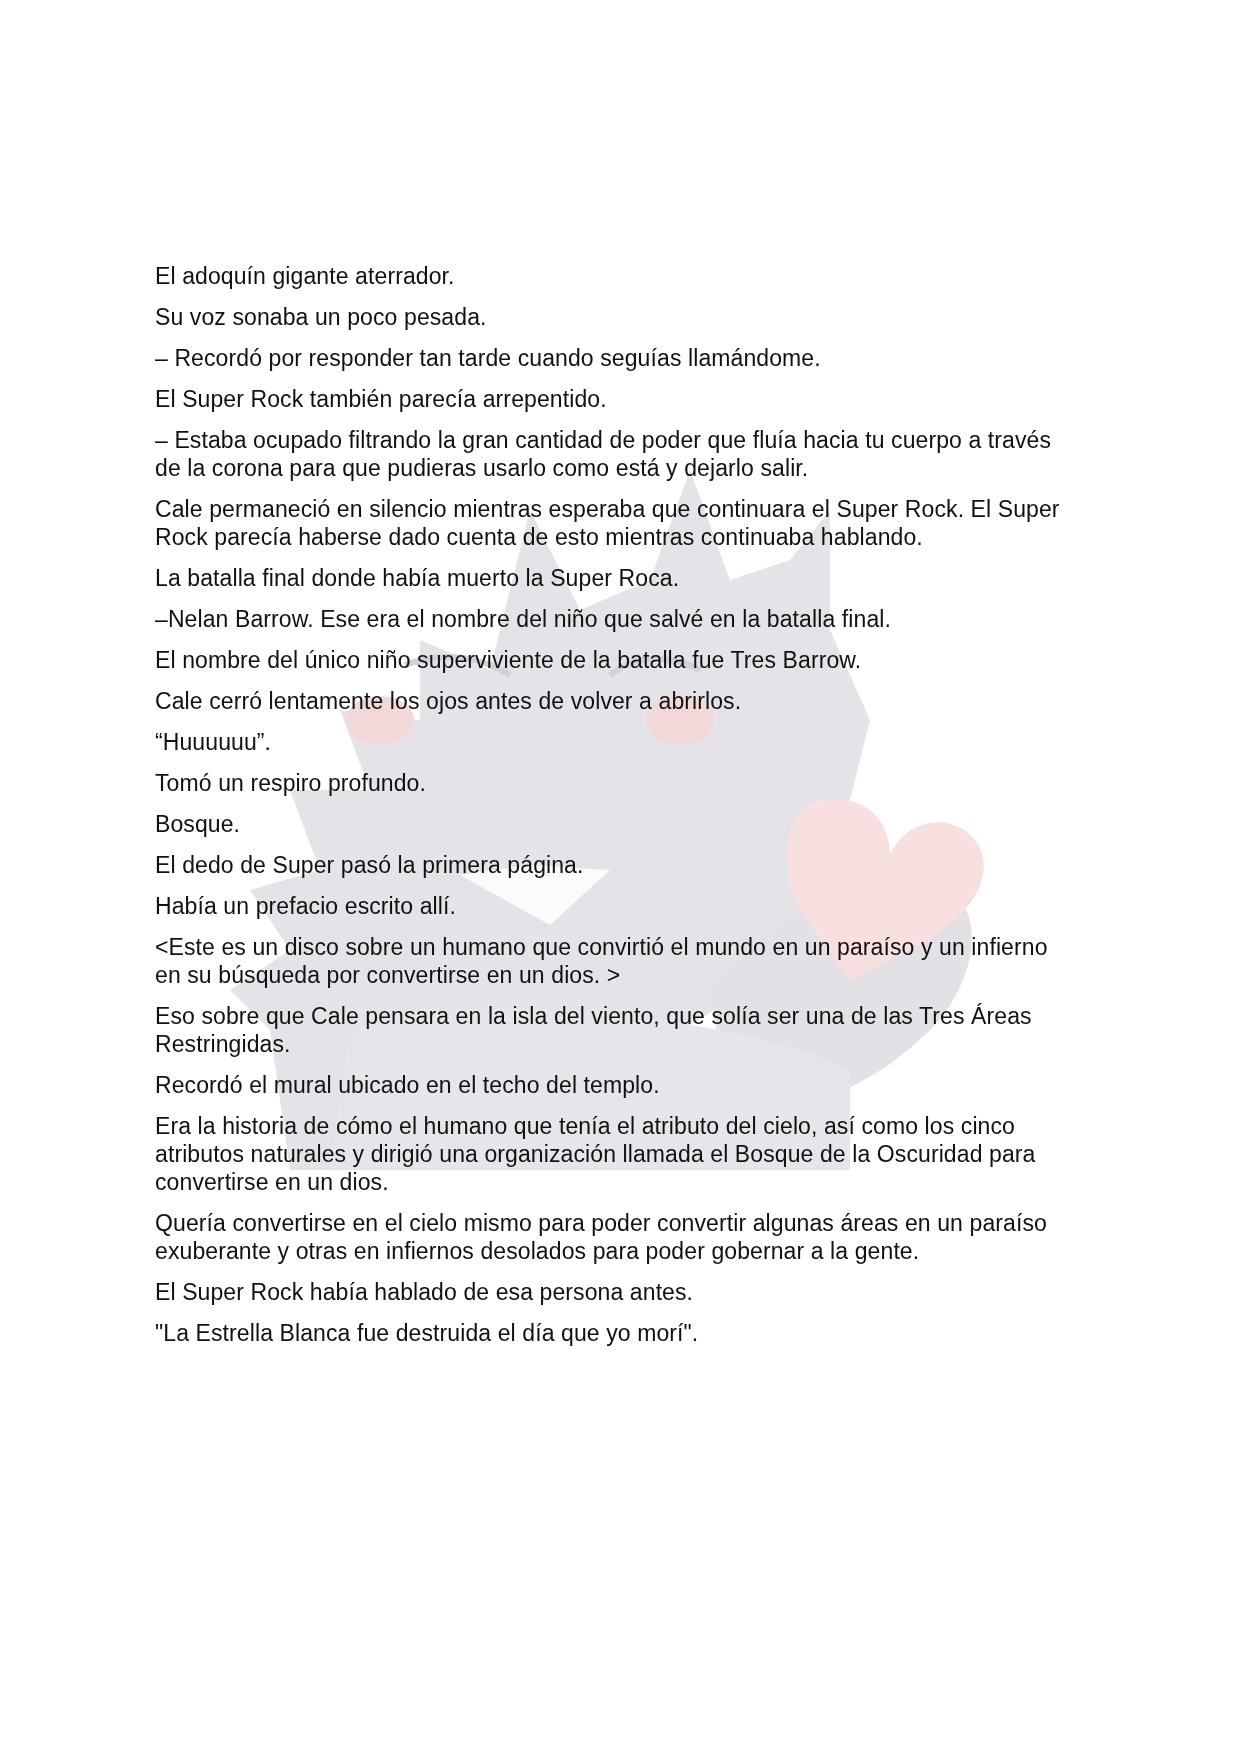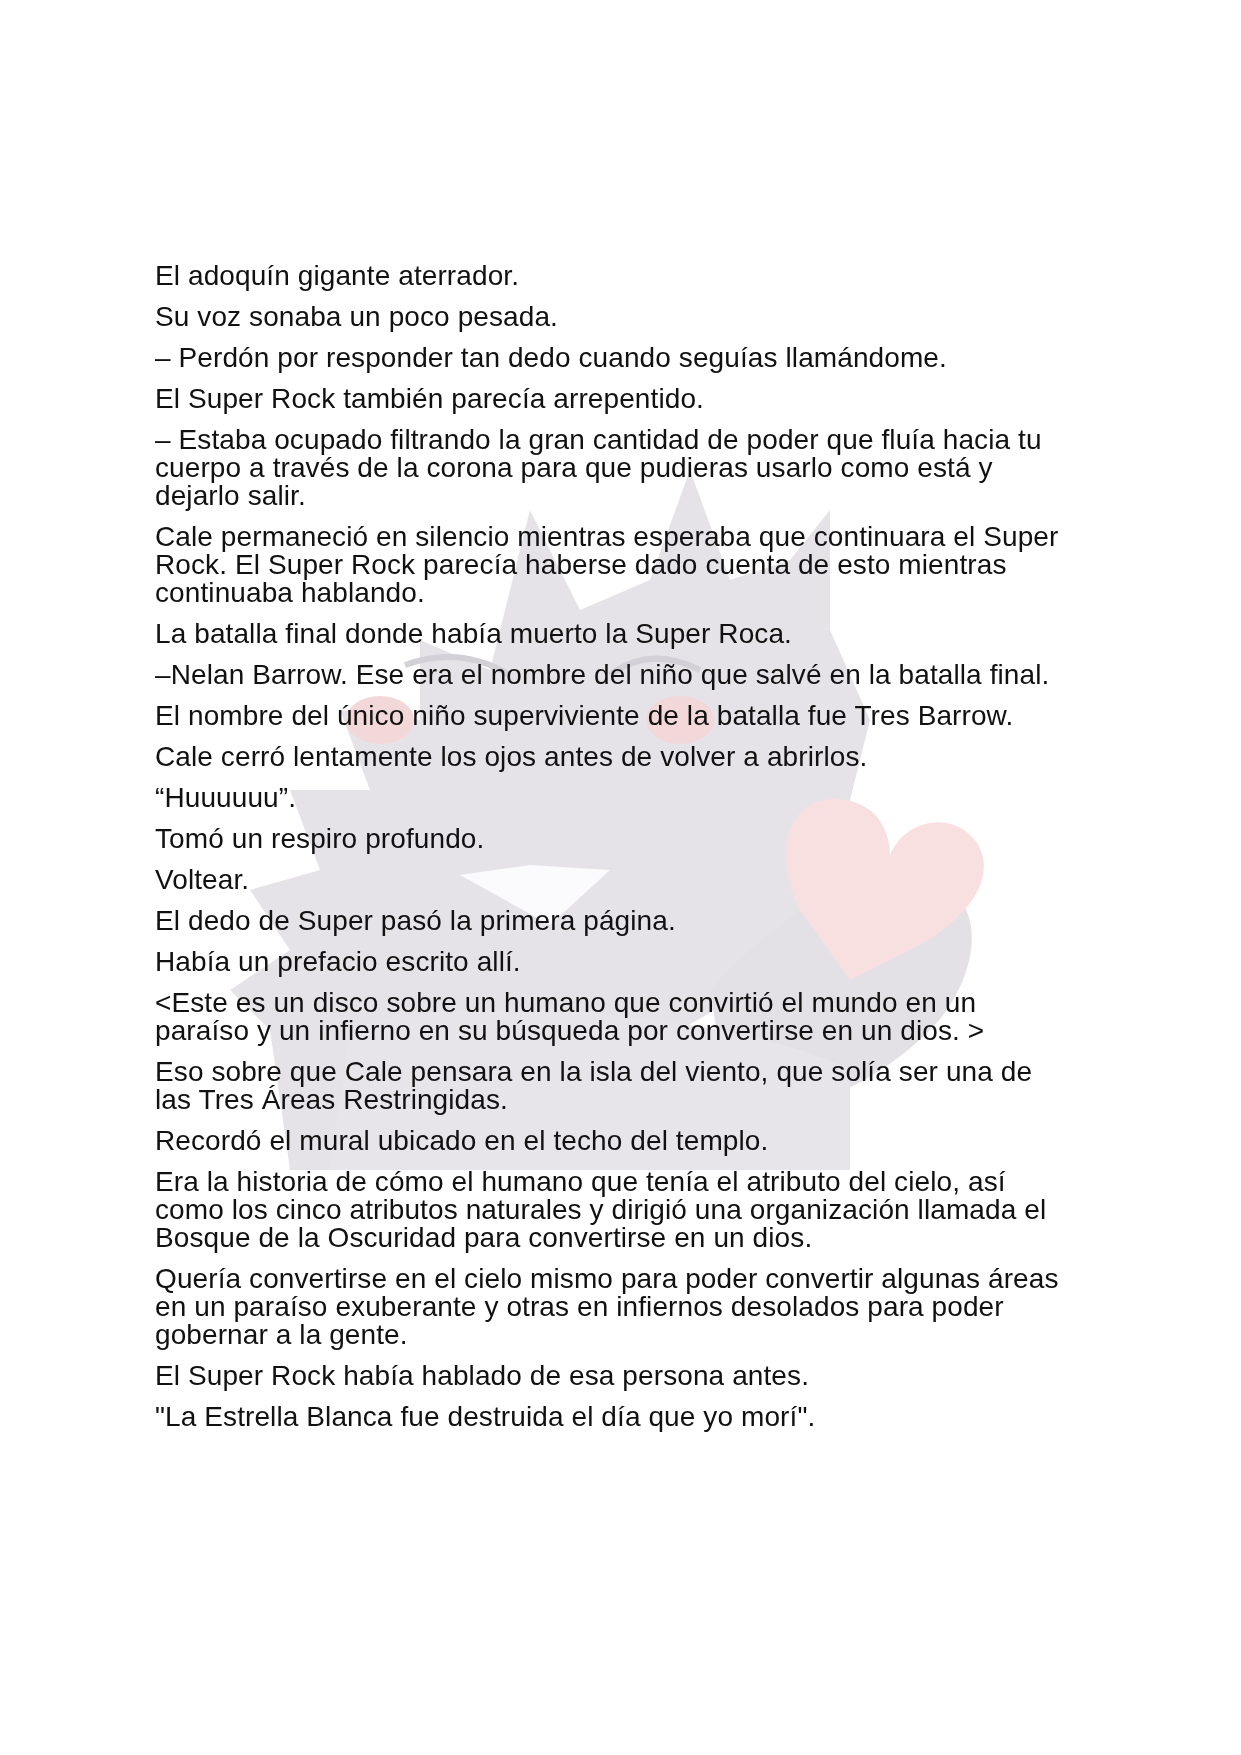--- a/index.html
+++ b/index.html
@@ -26,21 +26,21 @@
     }
     .page {
       position: absolute;
       left: 155px;
       top: 262px;
       width: 920px;
       z-index: 1;
     }
     .para {
       margin: 0 0 13px 0;
-      font-size: 28px;
+      font-size: 23px;
       line-height: 28px;
       letter-spacing: 0.1px;
     }
   </style>
 </head>
 <body>
 
 <svg class="watermark" viewBox="0 0 860 700" xmlns="http://www.w3.org/2000/svg">
 
   <path d="M60 700 L40 560 L0 520 L60 480 L20 420 L90 400 L60 320 L140 320 L110 240 L190 250 L190 170 L260 200 L300 40 L350 140 L420 110 L460 0 L500 110 L560 90 L600 40 L600 160 L640 250 L620 330 L640 420 L600 470 L520 520 L450 560 L380 600 L300 660 L200 700 Z" fill="#e6e3e8"></path>
@@ -56,31 +56,31 @@
   <path d="M380 205 Q 420 175 470 200" stroke="#d3d0d8" stroke-width="6" fill="none"></path>
 
   <path d="M230 405 L300 395 L380 400 L320 455 Z" fill="#fbfafc"></path>
 
   <path d="M570 440 C 540 380, 560 320, 615 330 C 650 335, 660 365, 660 385 C 675 350, 720 340, 745 370 C 770 405, 740 450, 680 480 L 620 510 Z" fill="#f8dfe0"></path>
 </svg>
 
 <main class="page">
   <p class="para">El adoquín gigante aterrador.</p>
   <p class="para">Su voz sonaba un poco pesada.</p>
-  <p class="para">– Perdón por responder tan dedo cuando seguías llamándome.</p>
+  <p class="para">– Recordó por responder tan tarde cuando seguías llamándome.</p>
   <p class="para">El Super Rock también parecía arrepentido.</p>
   <p class="para">– Estaba ocupado filtrando la gran cantidad de poder que fluía hacia tu cuerpo a través de la corona para que pudieras usarlo como está y dejarlo salir.</p>
   <p class="para">Cale permaneció en silencio mientras esperaba que continuara el Super Rock. El Super Rock parecía haberse dado cuenta de esto mientras continuaba hablando.</p>
   <p class="para">La batalla final donde había muerto la Super Roca.</p>
   <p class="para">–Nelan Barrow. Ese era el nombre del niño que salvé en la batalla final.</p>
   <p class="para">El nombre del único niño superviviente de la batalla fue Tres Barrow.</p>
   <p class="para">Cale cerró lentamente los ojos antes de volver a abrirlos.</p>
   <p class="para">“Huuuuuu”.</p>
   <p class="para">Tomó un respiro profundo.</p>
-  <p class="para">Voltear.</p>
+  <p class="para">Bosque.</p>
   <p class="para">El dedo de Super pasó la primera página.</p>
   <p class="para">Había un prefacio escrito allí.</p>
   <p class="para">&lt;Este es un disco sobre un humano que convirtió el mundo en un paraíso y un infierno en su búsqueda por convertirse en un dios. &gt;</p>
   <p class="para">Eso sobre que Cale pensara en la isla del viento, que solía ser una de las Tres Áreas Restringidas.</p>
   <p class="para">Recordó el mural ubicado en el techo del templo.</p>
   <p class="para">Era la historia de cómo el humano que tenía el atributo del cielo, así como los cinco atributos naturales y dirigió una organización llamada el Bosque de la Oscuridad para convertirse en un dios.</p>
   <p class="para">Quería convertirse en el cielo mismo para poder convertir algunas áreas en un paraíso exuberante y otras en infiernos desolados para poder gobernar a la gente.</p>
   <p class="para">El Super Rock había hablado de esa persona antes.</p>
   <p class="para">"La Estrella Blanca fue destruida el día que yo morí".</p>
 </main>

